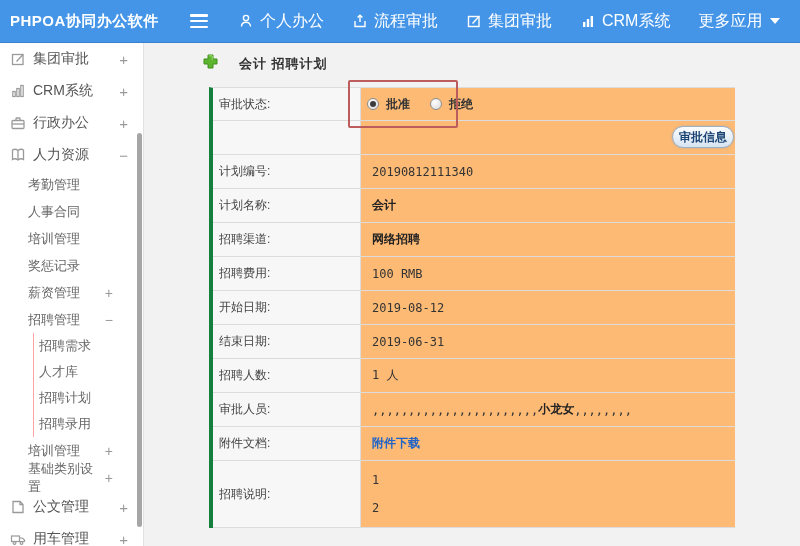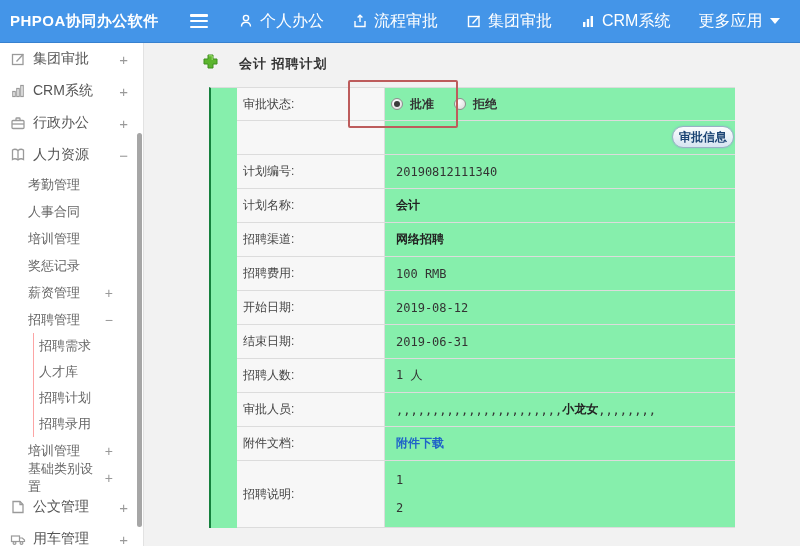--- a/index.html
+++ b/index.html
@@ -25,21 +25,21 @@
   .l2 { display:flex; align-items:center; height:27px; padding:0 30px 0 28px; color:#666; font-size:13px; cursor:pointer; }
   .l2 .toggle { margin-left:auto; color:#999; font-size:14px; }
   .l3-group { margin-left:33px; border-left:1px solid #fca5a5; }
   .l3 { display:flex; align-items:center; height:26px; padding-left:5px; color:#666; font-size:13px; cursor:pointer; }
 
   
   .content { position:absolute; left:144px; top:43px; width:656px; height:503px; background:#f2f2f2; }
   .page-title-row { position:absolute; left:59px; top:11px; display:flex; align-items:flex-end; gap:21px; }
   .page-title { font-size:13px; font-weight:bold; color:#333; letter-spacing:1px; }
 
-  .ftable { position:absolute; left:65px; top:44px; width:526px; background:#86efac; border-top:1px solid #dcdcdc; border-left:2px solid #15803d;padding-left:26px; }
+  .ftable { position:absolute; left:65px; top:44px; width:526px; background:#fdba74; border-top:1px solid #dcdcdc; border-left:4px solid #15803d; }
   .trow { display:flex; border-bottom:1px solid #dcdcdc; }
   .tlabel { width:148px; flex:none; background:#f7f7f7; border-right:1px solid #dcdcdc; padding-left:6px; display:flex; align-items:center; font-size:12px; color:#444; }
   .tvalue { flex:1; padding-left:11px; display:flex; align-items:center; font-size:12px; color:#333; }
   .mono { font-family:"DejaVu Sans Mono", monospace; }
   .bold-cjk { font-weight:bold; color:#222; }
   .h33{height:33px;} .h34{height:34px;} .h67{height:67px;}
 
   .radio { width:12px; height:12px; border-radius:50%; border:1px solid #8e8e8e; background:radial-gradient(circle at 35% 30%, #ffffff, #d9d9d9); flex:none; cursor:pointer; }
   .radio.checked::after { content:''; display:block; width:6px; height:6px; margin:2px; border-radius:50%; background:#3c3c3c; }
   .radio-label { font-size:12px; font-weight:bold; color:#333; margin-left:7px; }

